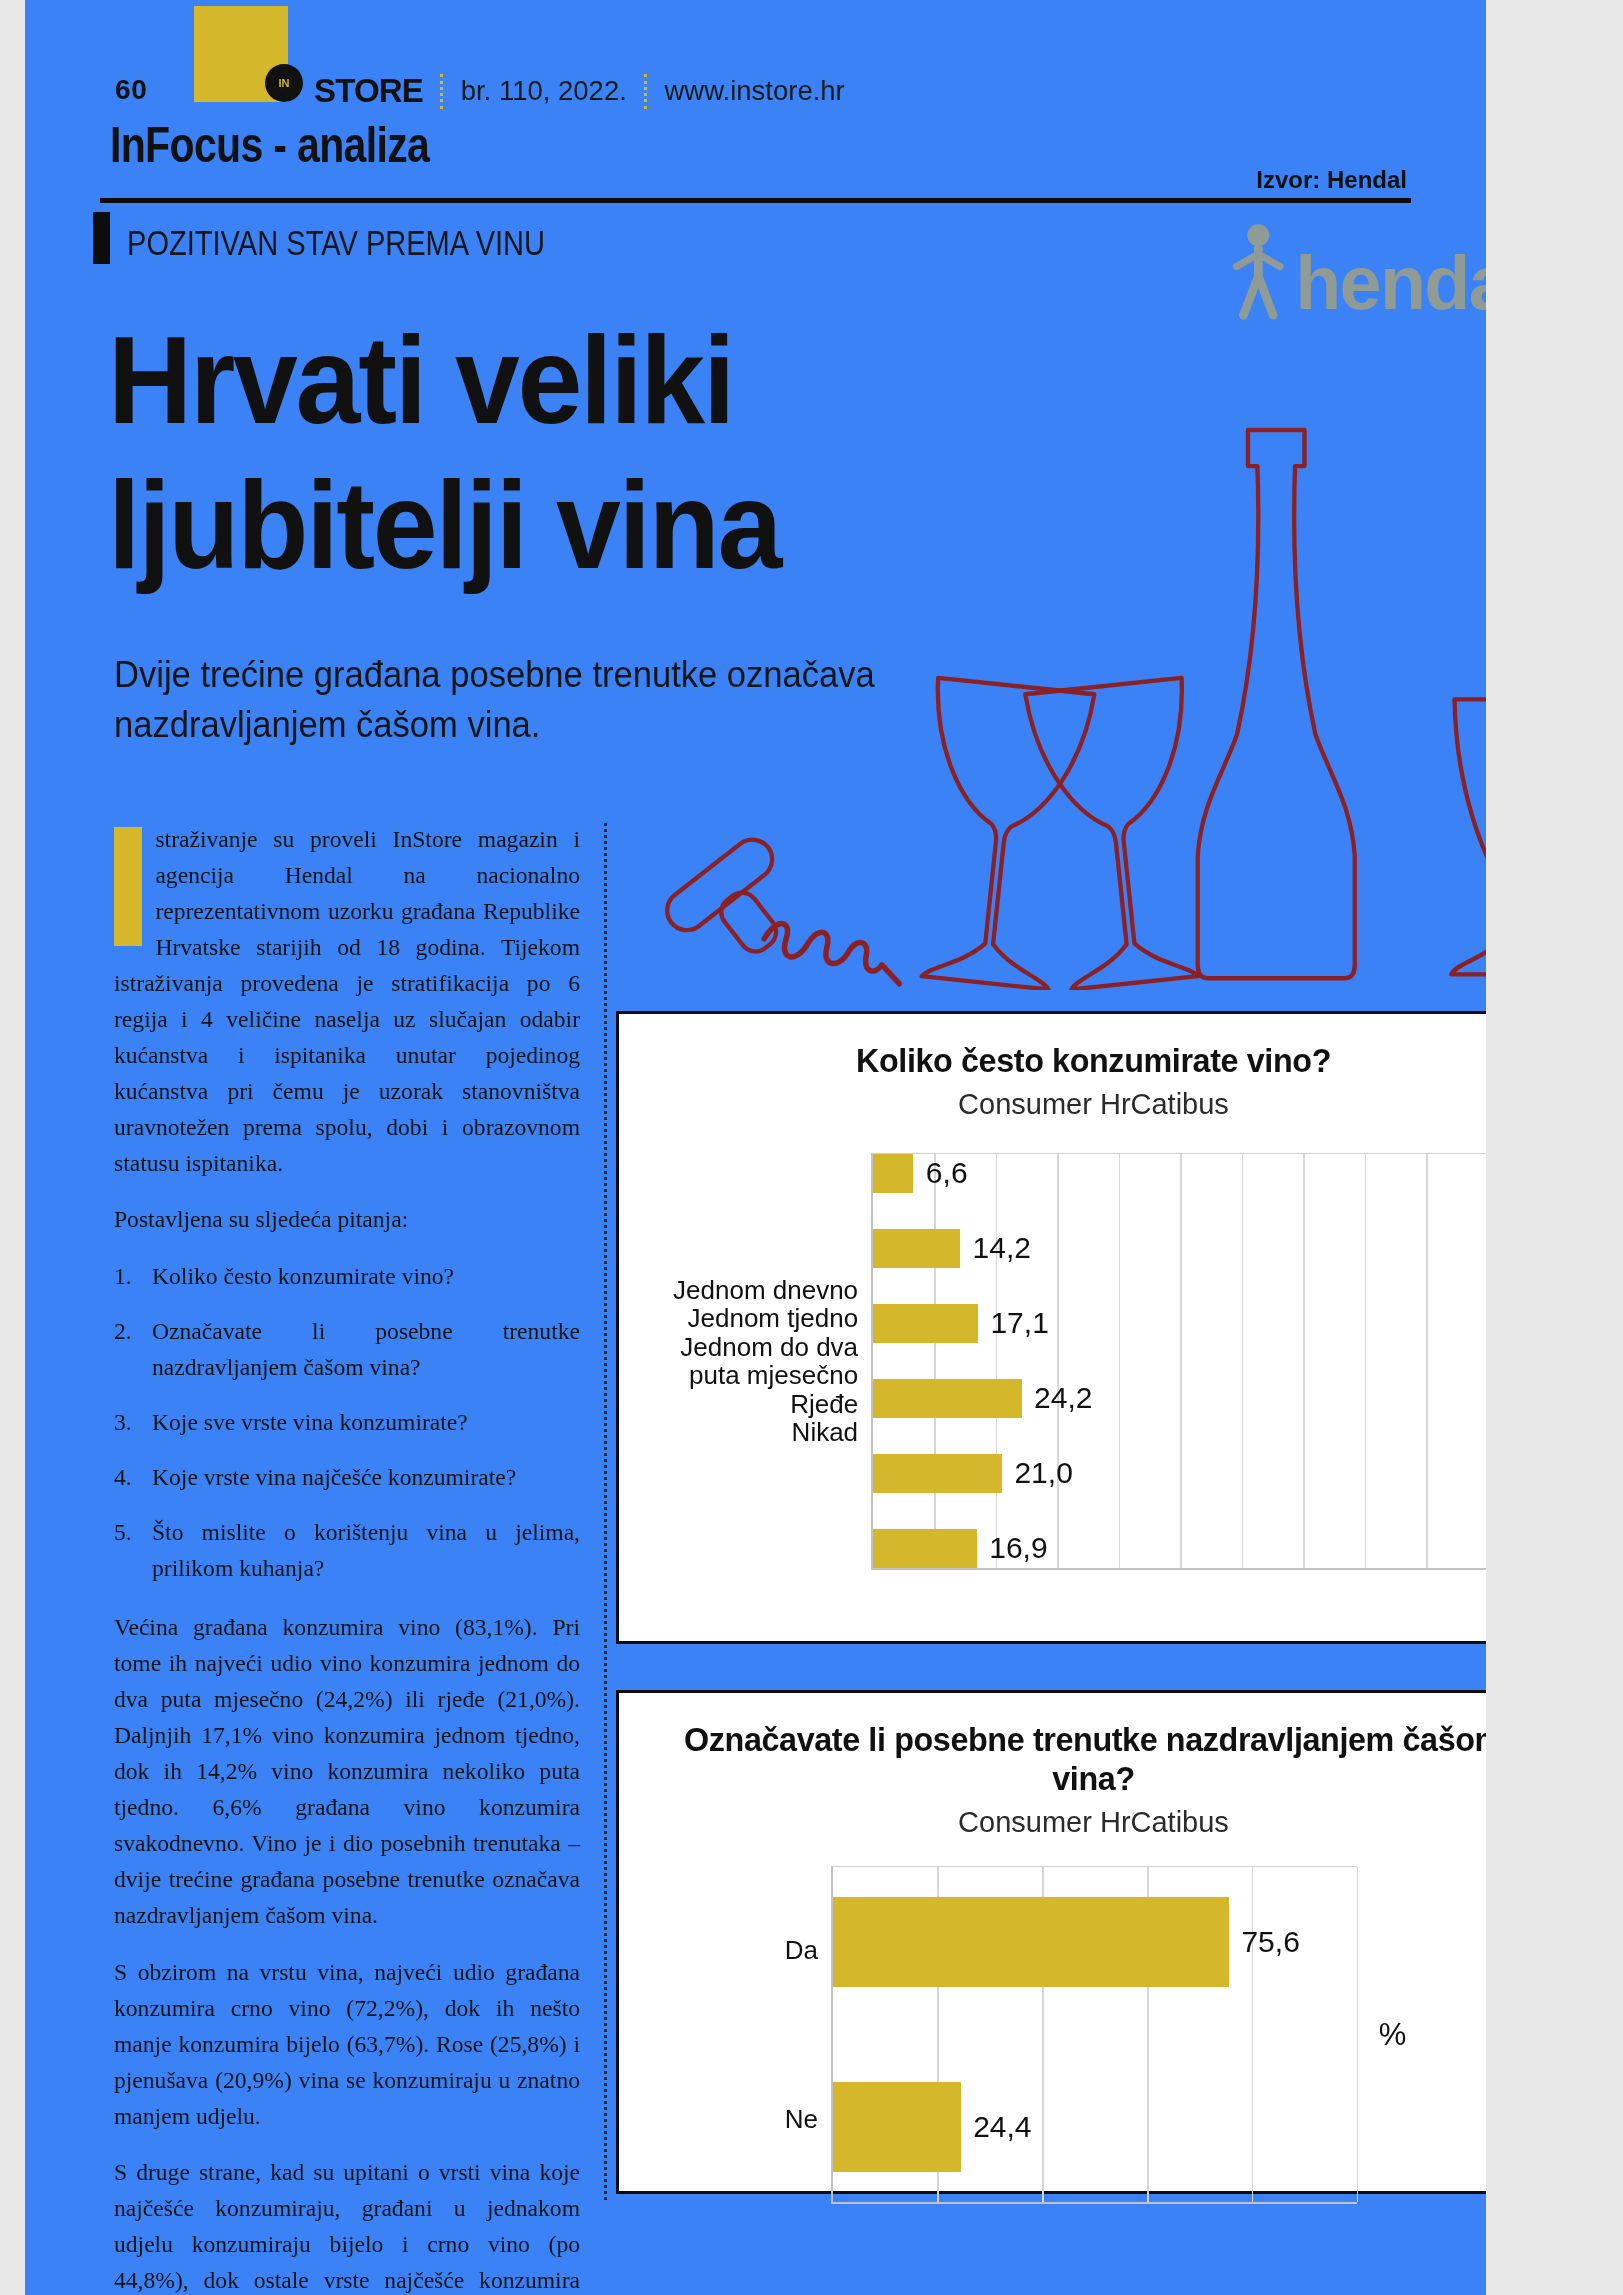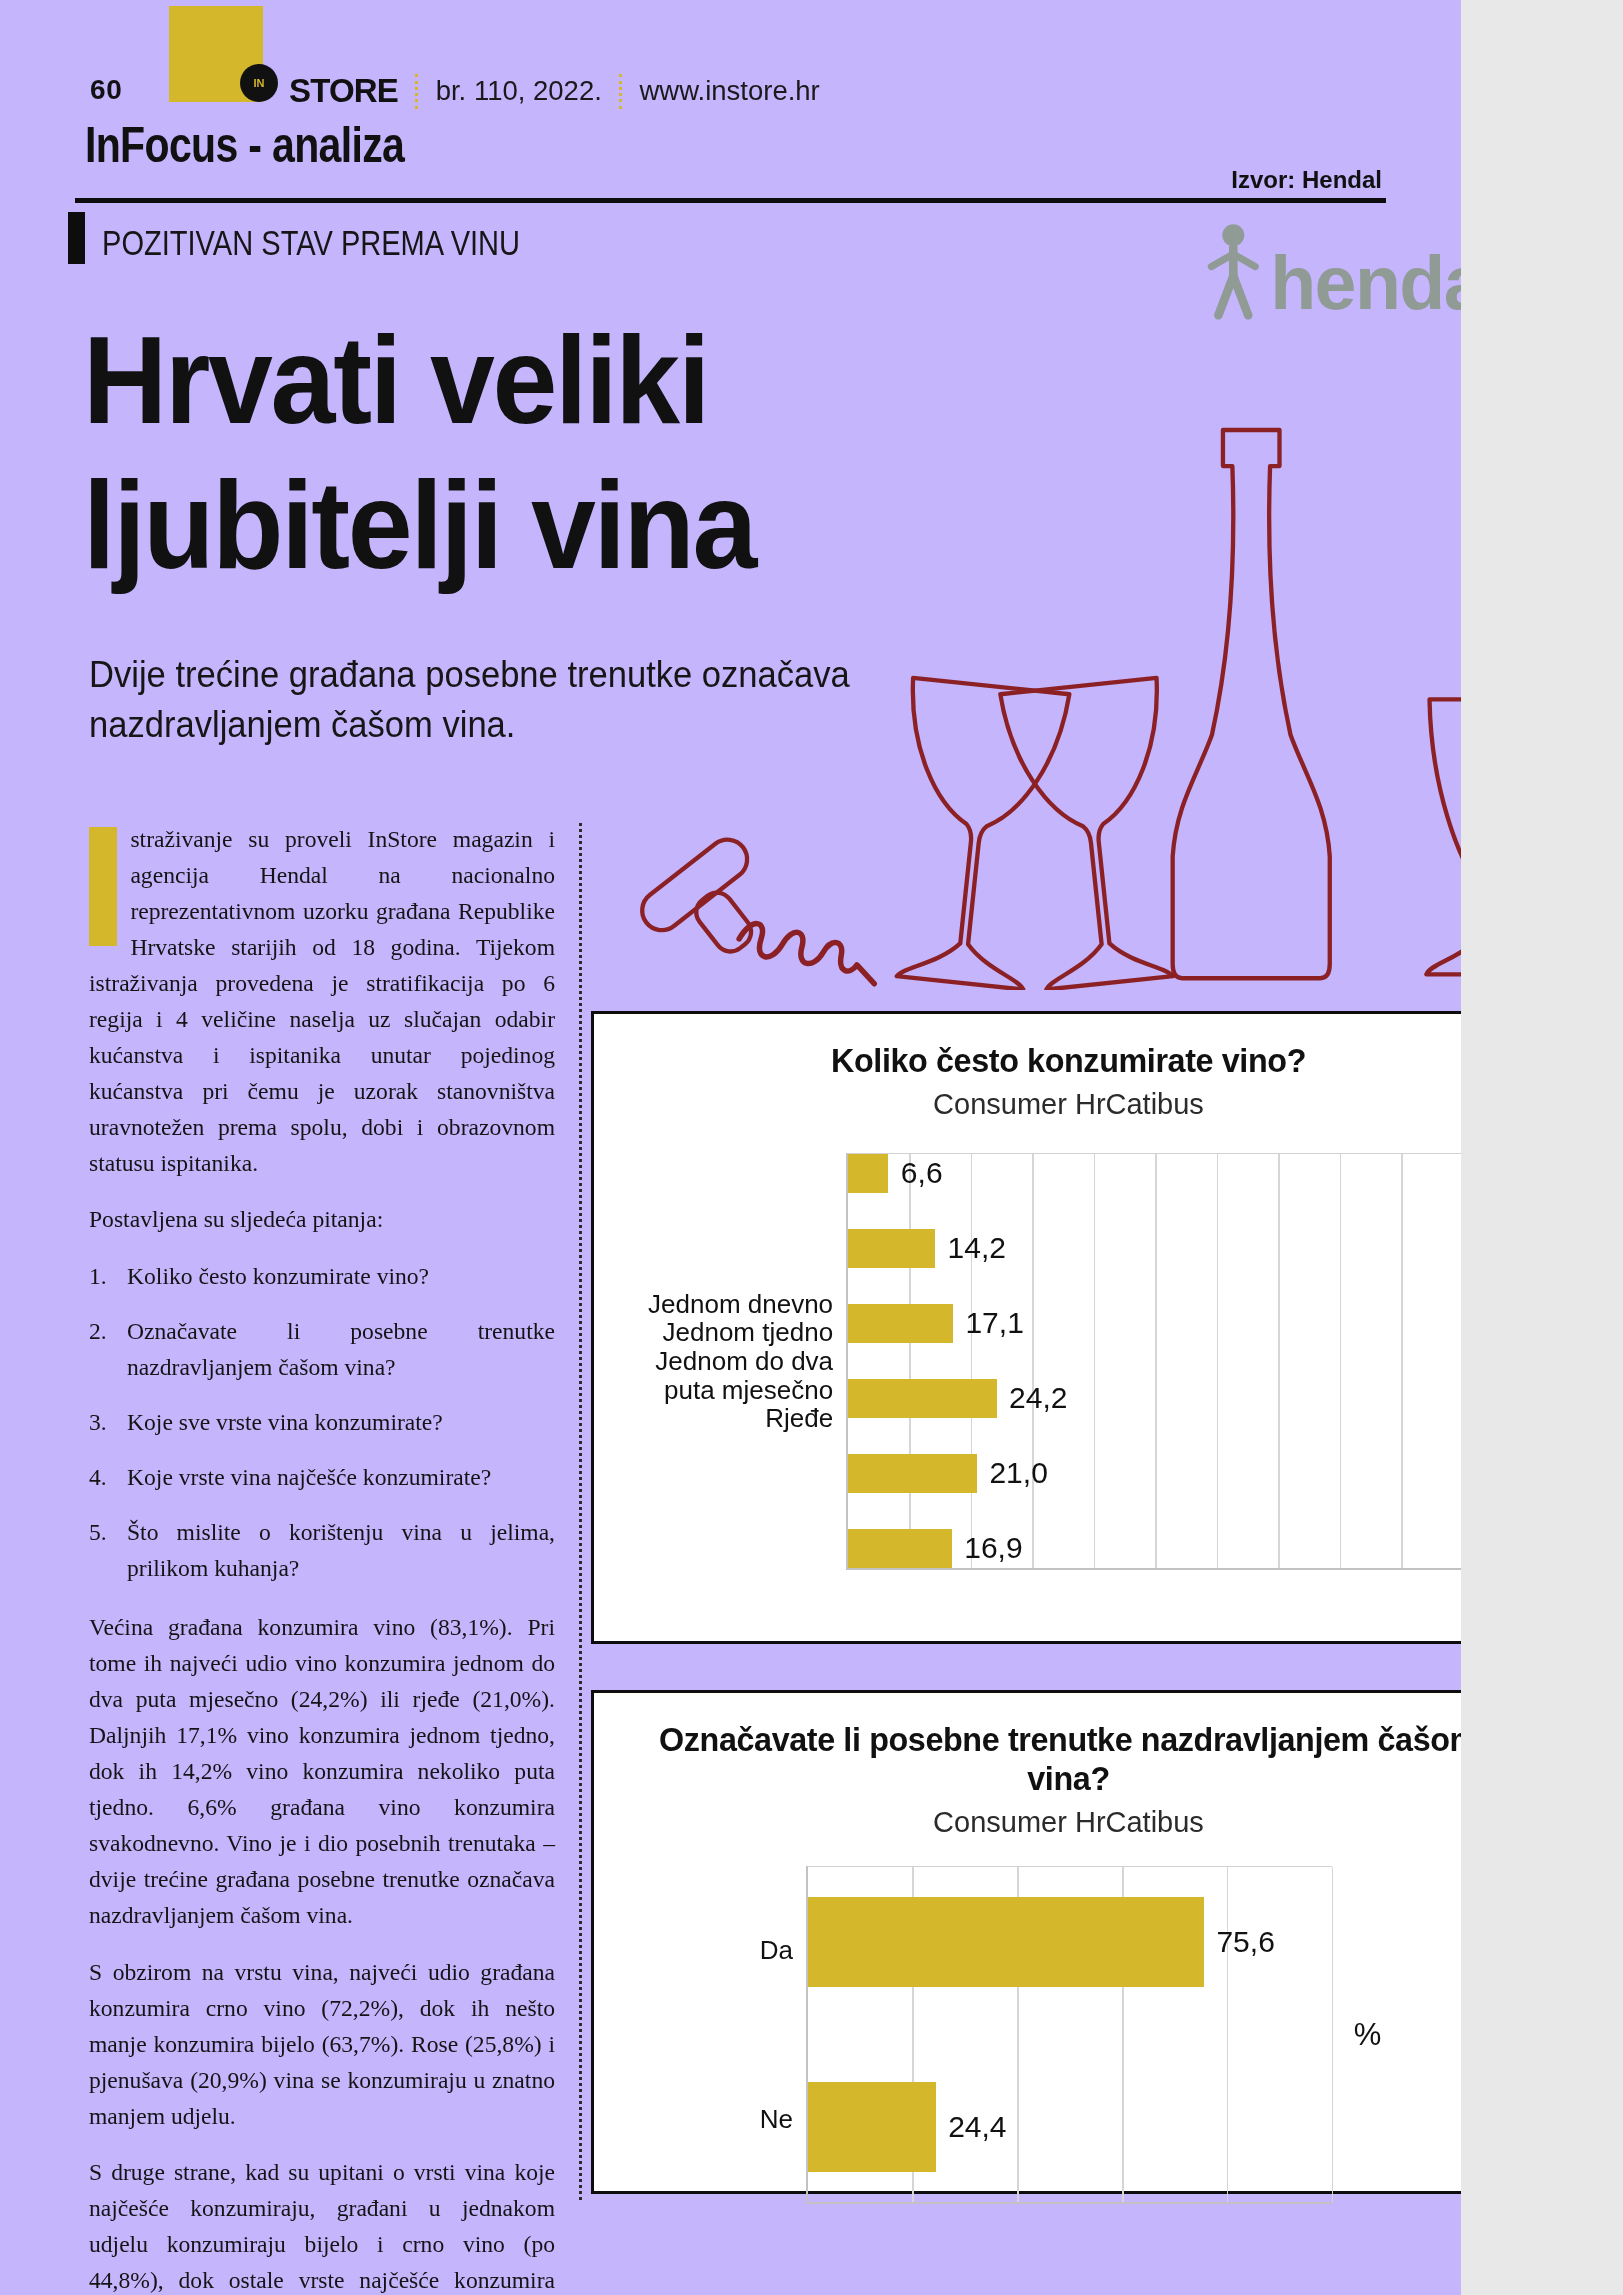--- a/index.html
+++ b/index.html
@@ -1,20 +1,20 @@
 <!DOCTYPE html>
 <html lang="hr" style="font-size:12.6px"><head>
 <meta charset="utf-8">
 <style>
   * { margin:0; padding:0; box-sizing:border-box; }
   html,body { background:#e8e8e8; }
   .page {
     position:relative; width:1461px; height:2295px;
-    background:#c4b5fd; overflow:hidden;
-    font-family:"Liberation Sans", sans-serif; color:#111;
+    background:#3b82f6; overflow:hidden;
+    font-family:"Liberation Sans", sans-serif; color:#111;margin-left:25px;
   }
   
   .page-number { position:absolute; left:90px; top:74px; font-size:28px; font-weight:900; letter-spacing:0.8px; }
   .brand-block { position:absolute; left:169px; top:6.3px; width:94px; height:96px; background:#d4b72b; }
   .brand-circle { position:absolute; left:240px; top:64px; width:38px; height:38px; border-radius:50%;
     background:#111; color:#d4b72b; display:flex; align-items:center; justify-content:center;
     font-size:11px; font-weight:900; }
   .hdr-row { position:absolute; left:289px; top:72px; display:flex; align-items:center; gap:17.3px; }
   .brand-store { font-size:33px; font-weight:900; letter-spacing:-0.8px; }
   .hdr-dot-sep { width:0; height:35px; border-left:3.9px dotted #d4b72b; }
@@ -165,20 +165,21 @@
 
   <div class="chart-box chart1">
     <div class="chart-title">Koliko često konzumirate vino?</div>
     <div class="chart-subtitle">Consumer HrCatibus</div>
     <div class="plot">
       <div class="labels-col">
           <div class="cat-label">Jednom dnevno</div>
           <div class="cat-label">Jednom tjedno</div>
           <div class="cat-label">Jednom do dva puta mjesečno</div>
           <div class="cat-label">Rjeđe</div>
+          <div class="cat-label">Nikad</div>
         </div>
       <div class="bars-area">
           <div class="gridline" style="left: 10%;"></div>
           <div class="gridline" style="left: 20%;"></div>
           <div class="gridline" style="left: 30%;"></div>
           <div class="gridline" style="left: 40%;"></div>
           <div class="gridline" style="left: 50%;"></div>
           <div class="gridline" style="left: 60%;"></div>
           <div class="gridline" style="left: 70%;"></div>
           <div class="gridline" style="left: 80%;"></div>

